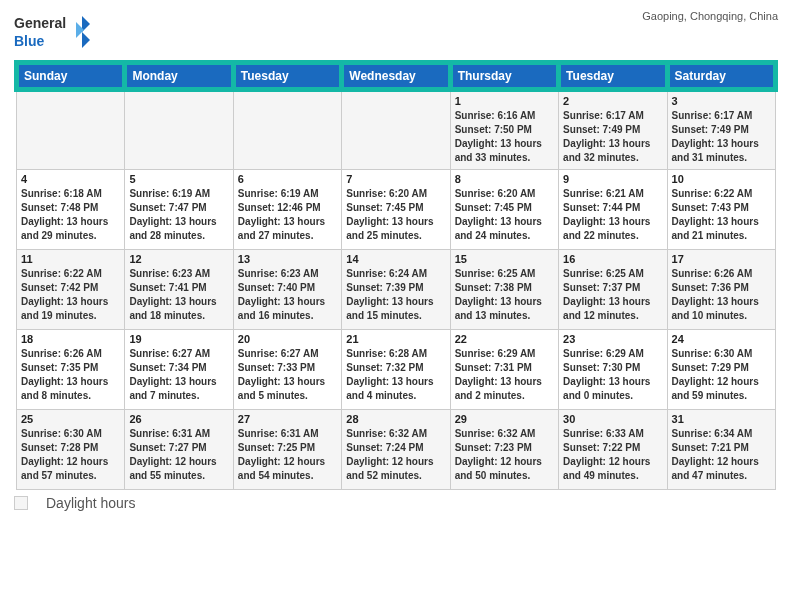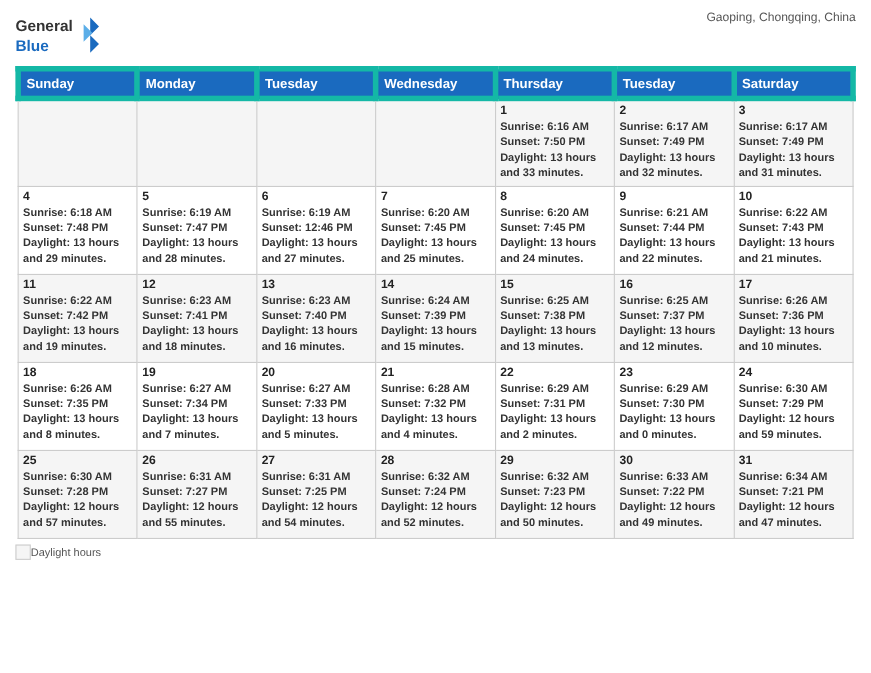--- a/index.html
+++ b/index.html
@@ -75,23 +75,23 @@
     }
     .cell-info {
       font-size: 10px;
       line-height: 1.4;
       color: #333;
       font-weight: bold;
     }
     .legend {
       display: flex;
       align-items: center;
-      gap: 0;
+      gap: 18px;
       margin-top: 5px;
-      font-size: 10px;
+      font-size: 14px;
       color: #555;
       text-align: right;
     }
     .legend-box {
       width: 14px;
       height: 14px;
       background: #f5f5f5;
       border: 1px solid #ccc;
     }
   </style>

